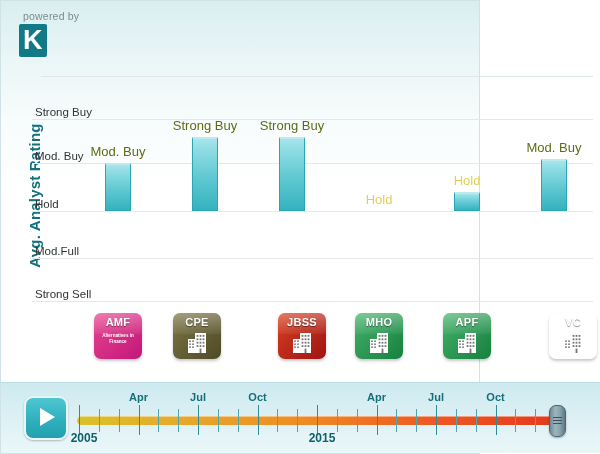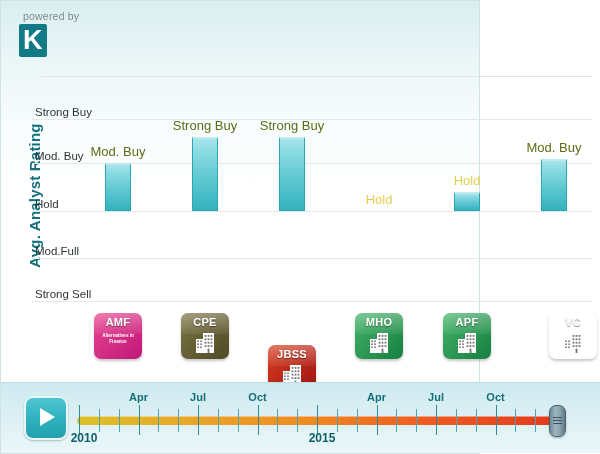--- a/index.html
+++ b/index.html
@@ -192,21 +192,21 @@
         <div class="bar-label buy" style="left: 553px; top: 85.6px;">Mod. Buy</div>
       </div>
   </div>
 
   <div id="icons">
       <div class="ticker-icon" style="left: 93px; background: linear-gradient(135deg, rgb(232, 68, 143) 0%, rgb(193, 24, 122) 100%);">
         <div class="gloss"></div>
         <div class="ticker-sym">AMF</div>
         <div class="ticker-name">Alternatives in Finance</div>
       </div>
-      <div class="ticker-icon" style="left: 180px; background: linear-gradient(135deg, rgb(125, 117, 70) 0%, rgb(78, 74, 36) 100%);">
+      <div class="ticker-icon" style="left: 172px; background: linear-gradient(135deg, rgb(125, 117, 70) 0%, rgb(78, 74, 36) 100%);">
         <div class="gloss"></div>
         <div class="ticker-sym">CPE</div>
         <svg class="bldg" viewBox="0 0 22 22">
           <g fill="#ffffff">
             <rect x="2" y="8" width="7" height="14"></rect>
             <rect x="9" y="2" width="11" height="20"></rect>
           </g>
           <g fill="rgba(0,0,0,.55)">
             <rect x="3.2" y="9.4" width="1.6" height="1.6"></rect>
             <rect x="6.2" y="9.4" width="1.6" height="1.6"></rect>
@@ -223,21 +223,21 @@
             <rect x="10.6" y="10.8" width="1.8" height="1.8"></rect>
             <rect x="13.6" y="10.8" width="1.8" height="1.8"></rect>
             <rect x="16.6" y="10.8" width="1.8" height="1.8"></rect>
             <rect x="10.6" y="14.2" width="1.8" height="1.8"></rect>
             <rect x="13.6" y="14.2" width="1.8" height="1.8"></rect>
             <rect x="16.6" y="14.2" width="1.8" height="1.8"></rect>
             <rect x="13.6" y="17.6" width="1.8" height="4.4"></rect>
           </g>
         </svg>
       </div>
-      <div class="ticker-icon" style="left: 267px; background: linear-gradient(135deg, rgb(216, 64, 31) 0%, rgb(158, 20, 20) 100%); margin-top: 32px;">
+      <div class="ticker-icon" style="left: 277px; background: linear-gradient(135deg, rgb(216, 64, 31) 0%, rgb(158, 20, 20) 100%);">
         <div class="gloss"></div>
         <div class="ticker-sym">JBSS</div>
         <svg class="bldg" viewBox="0 0 22 22">
           <g fill="#ffffff">
             <rect x="2" y="8" width="7" height="14"></rect>
             <rect x="9" y="2" width="11" height="20"></rect>
           </g>
           <g fill="rgba(0,0,0,.55)">
             <rect x="3.2" y="9.4" width="1.6" height="1.6"></rect>
             <rect x="6.2" y="9.4" width="1.6" height="1.6"></rect>
@@ -386,21 +386,21 @@
         <div class="tick major" style="left: 494.5px;"></div>
         <div class="tick" style="left: 514.333px;"></div>
         <div class="tick" style="left: 534.167px;"></div>
         <div class="tick major" style="left: 554px;"></div>
         <div class="mlabel" style="left: 137.5px;">Apr</div>
         <div class="mlabel" style="left: 197px;">Jul</div>
         <div class="mlabel" style="left: 256.5px;">Oct</div>
         <div class="mlabel" style="left: 375.5px;">Apr</div>
         <div class="mlabel" style="left: 435px;">Jul</div>
         <div class="mlabel" style="left: 494.5px;">Oct</div>
-        <div class="ylabel-year" style="left: 83px;">2010</div>
+        <div class="ylabel-year" style="left: 83px;">2005</div>
         <div class="ylabel-year" style="left: 321px;">2015</div>
       </div>
     <div id="slider-handle">
       <div class="grip" style="top:11px"></div>
       <div class="grip" style="top:14px"></div>
       <div class="grip" style="top:17px"></div>
     </div>
   </div>
 
 </div>

